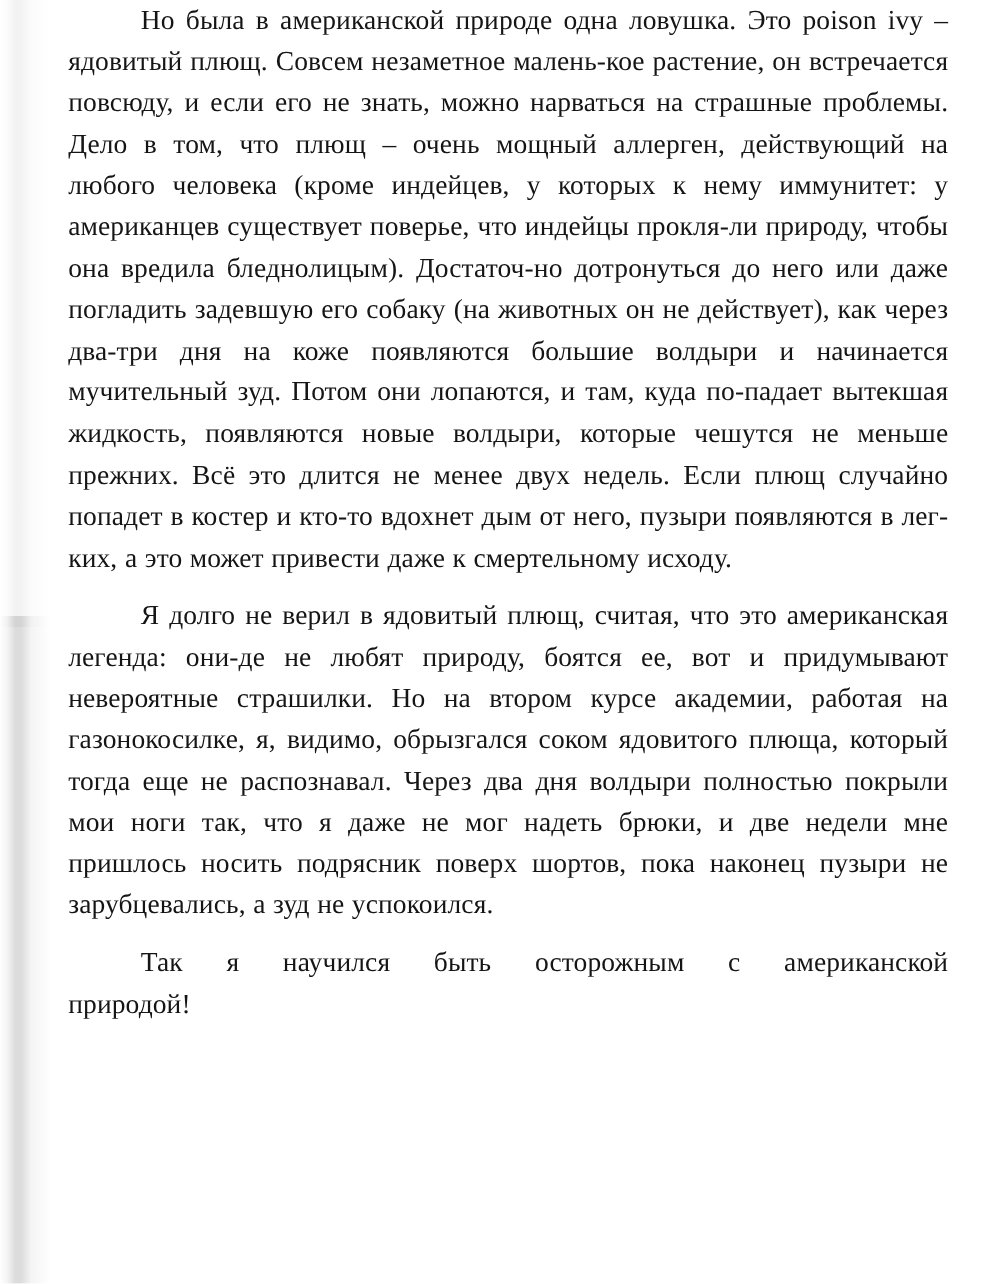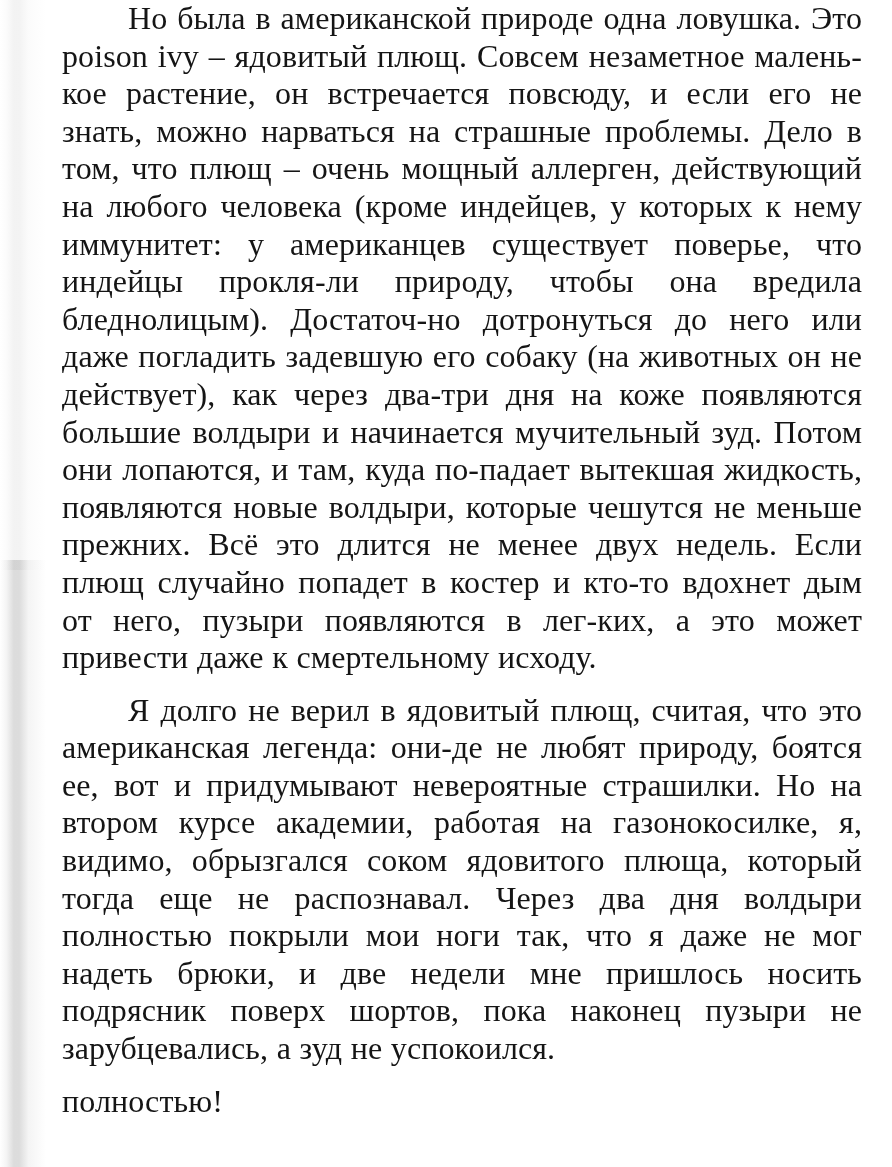--- a/index.html
+++ b/index.html
@@ -47,21 +47,21 @@
     position: absolute;
     left: 62px;
     top: 0px;
     width: 800px;
   }
 
   p.para {
     margin: 0;
     text-align: justify;
     text-justify: inter-word;
-    font-size: 32px;
+    font-size: 25px;
     line-height: 37.6px;
     letter-spacing: 0.1px;
     word-spacing: 0.5px;
     hyphens: manual;
     -webkit-hyphens: manual;
   }
 
   p.para + p.para {
     margin-top: 15px;
   }
@@ -92,17 +92,17 @@
 
     <p class="para para-1">
       <span class="indent"></span><span>Но была в американской природе одна ловушка. Это poison ivy – ядовитый плющ. Совсем незаметное малень-кое растение, он встречается повсюду, и если его не знать, можно нарваться на страшные проблемы. Дело в том, что плющ – очень мощный аллерген, действующий на любого человека (кроме индейцев, у которых к нему иммунитет: у американцев существует поверье, что индейцы прокля-ли природу, чтобы она вредила бледнолицым). Достаточ-но дотронуться до него или даже погладить задевшую его собаку (на животных он не действует), как через два-три дня на коже появляются большие волдыри и начинается мучительный зуд. Потом они лопаются, и там, куда по-падает вытекшая жидкость, появляются новые волдыри, которые чешутся не меньше прежних. Всё это длится не менее двух недель. Если плющ случайно попадет в костер и кто-то вдохнет дым от него, пузыри появляются в лег-ких, а это может привести даже к смертельному исходу.</span>
     </p>
 
     <p class="para para-2">
       <span class="indent"></span><span>Я долго не верил в ядовитый плющ, считая, что это американская легенда: они-де не любят природу, боятся ее, вот и придумывают невероятные страшилки. Но на втором курсе академии, работая на газонокосилке, я, видимо, обрызгался соком ядовитого плюща, который тогда еще не распознавал. Через два дня волдыри полностью покрыли мои ноги так, что я даже не мог надеть брюки, и две недели мне пришлось носить подрясник поверх шортов, пока наконец пузыри не зарубцевались, а зуд не успокоился.</span>
     </p>
 
     <p class="para para-3">
-      <span>полностью!</span>
+      <span class="line1"><span class="indent"></span>Так я научился быть осторожным с американской</span><span>природой!</span>
     </p>
 
   </div>
 </div>
 
 </body></html>

